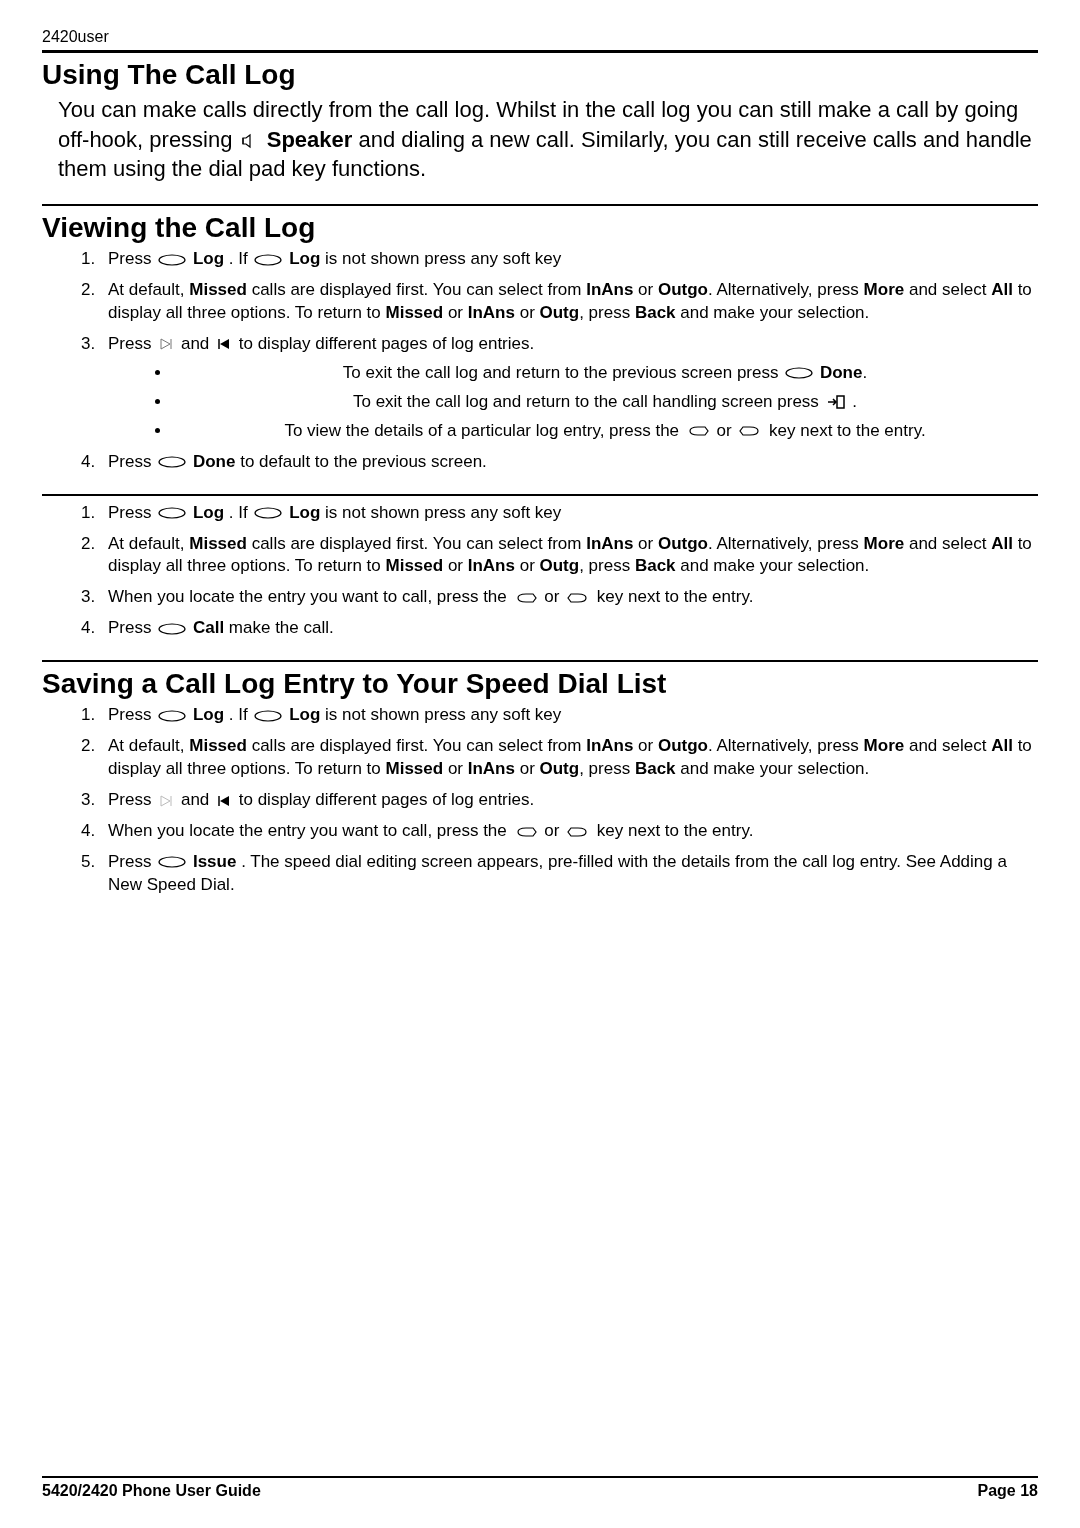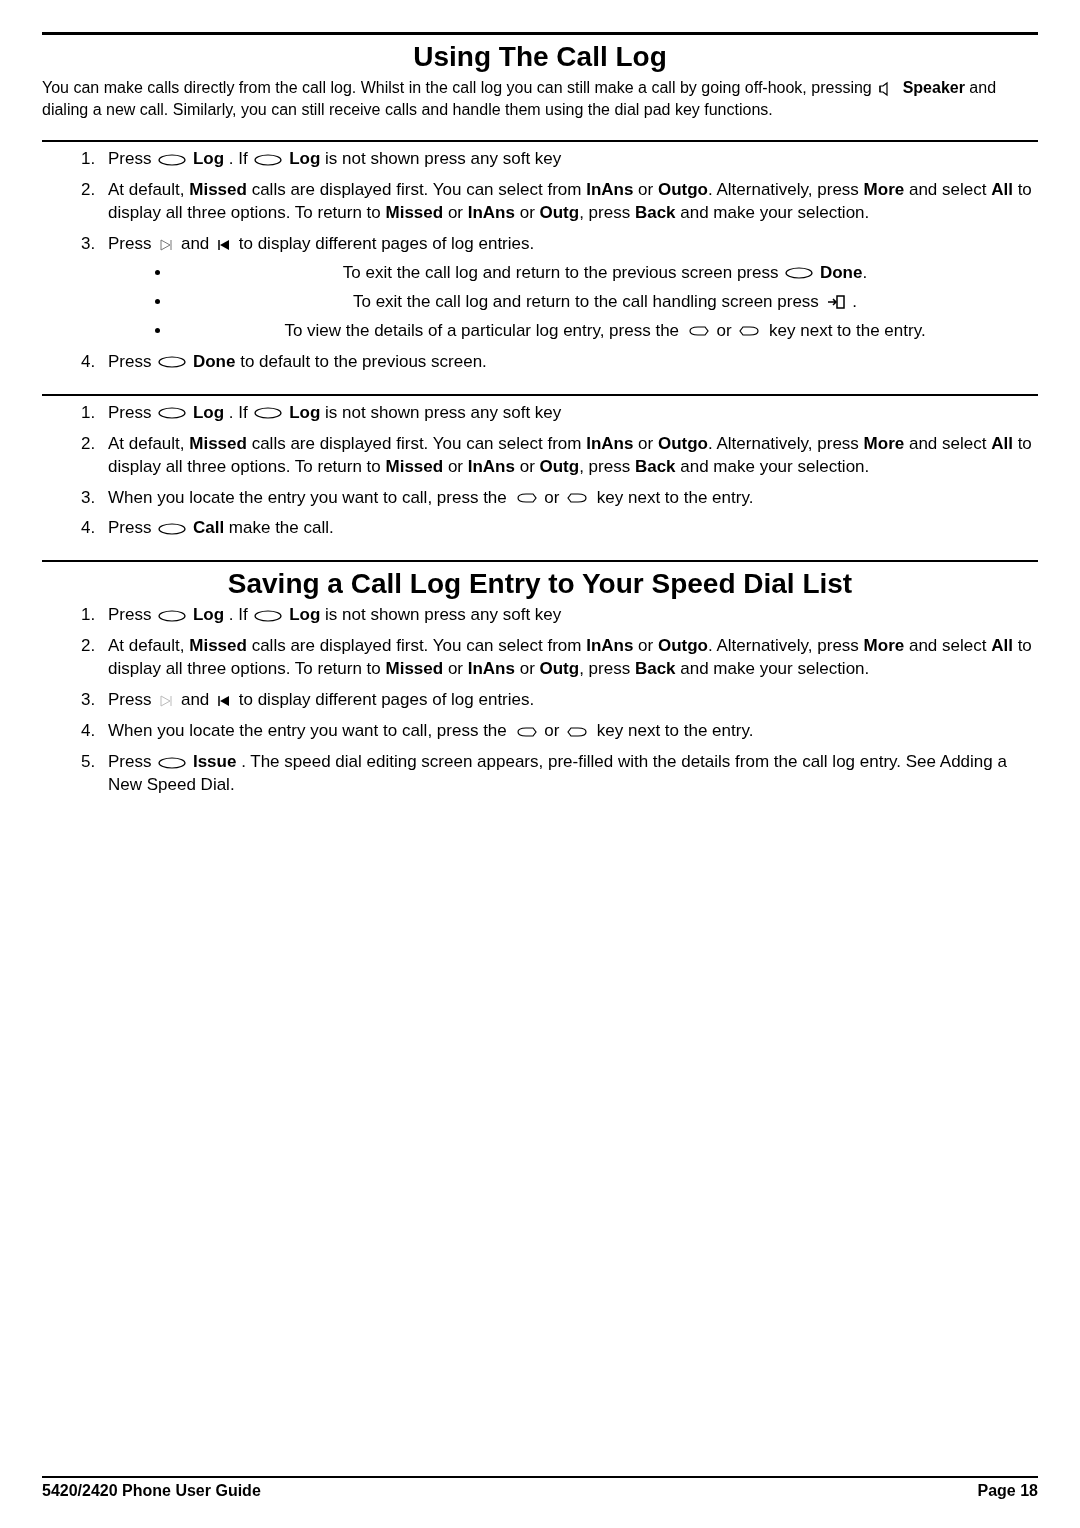--- a/index.html
+++ b/index.html
@@ -29,26 +29,25 @@
   }
   .hr-thin {
     border: none;
     border-top: 2px solid #000;
     margin: 20px 0 6px 0;
   }
   h2.section-title {
     font-size: 28px;
     font-weight: bold;
     margin: 0 0 4px 0;
-    text-align: center;
   }
   p.body-text {
-    font-size: 16px;
+    font-size: 22px;
     line-height: 1.35;
-    margin: 0 0 10px 0;
+    margin: 0 0 10px 16px;
   }
   ol.numbered {
     list-style: decimal;
     padding-left: 58px;
     margin: 0;
   }
   ol.numbered > li {
     font-size: 17px;
     line-height: 1.35;
     margin-bottom: 8px;
@@ -88,35 +87,37 @@
     font-size: 16px;
     font-weight: bold;
     gap: 16px;
   }
 </style>
 </head>
 <body>
 
 <div class="page">
 
+  <div class="header-text">2420user</div>
   <hr class="hr-thick">
 
   <h2 class="section-title">Using The Call Log</h2>
   <p class="body-text">
     <span>You can make calls directly from the call log. Whilst in the call log you can still make a call by going off-hook, pressing </span>
     <svg class="inline-icon" width="18" height="16" viewBox="0 0 18 16">
       <path d="M2 5 L5 5 L9 2 L9 14 L5 11 L2 11 Z" fill="none" stroke="#000" stroke-width="1.2"></path>
       <line x1="2" y1="5" x2="2" y2="11" stroke="#000" stroke-width="1.2"></line>
     </svg>
     <span class="bold">Speaker</span>
     <span> and dialing a new call. Similarly, you can still receive calls and handle them using the dial pad key functions.</span>
   </p>
 
   <hr class="hr-thin">
 
+  <h2 class="section-title">Viewing the Call Log</h2>
   <ol class="numbered">
     <li>
       <span>Press </span>
       <svg class="inline-icon" width="28" height="14" viewBox="0 0 28 14">
           <ellipse cx="14" cy="7" rx="13" ry="5" fill="none" stroke="#000" stroke-width="1.2"></ellipse>
         </svg>
       <span class="bold">Log</span>
       <span>. If </span>
       <svg class="inline-icon" width="28" height="14" viewBox="0 0 28 14">
           <ellipse cx="14" cy="7" rx="13" ry="5" fill="none" stroke="#000" stroke-width="1.2"></ellipse>

